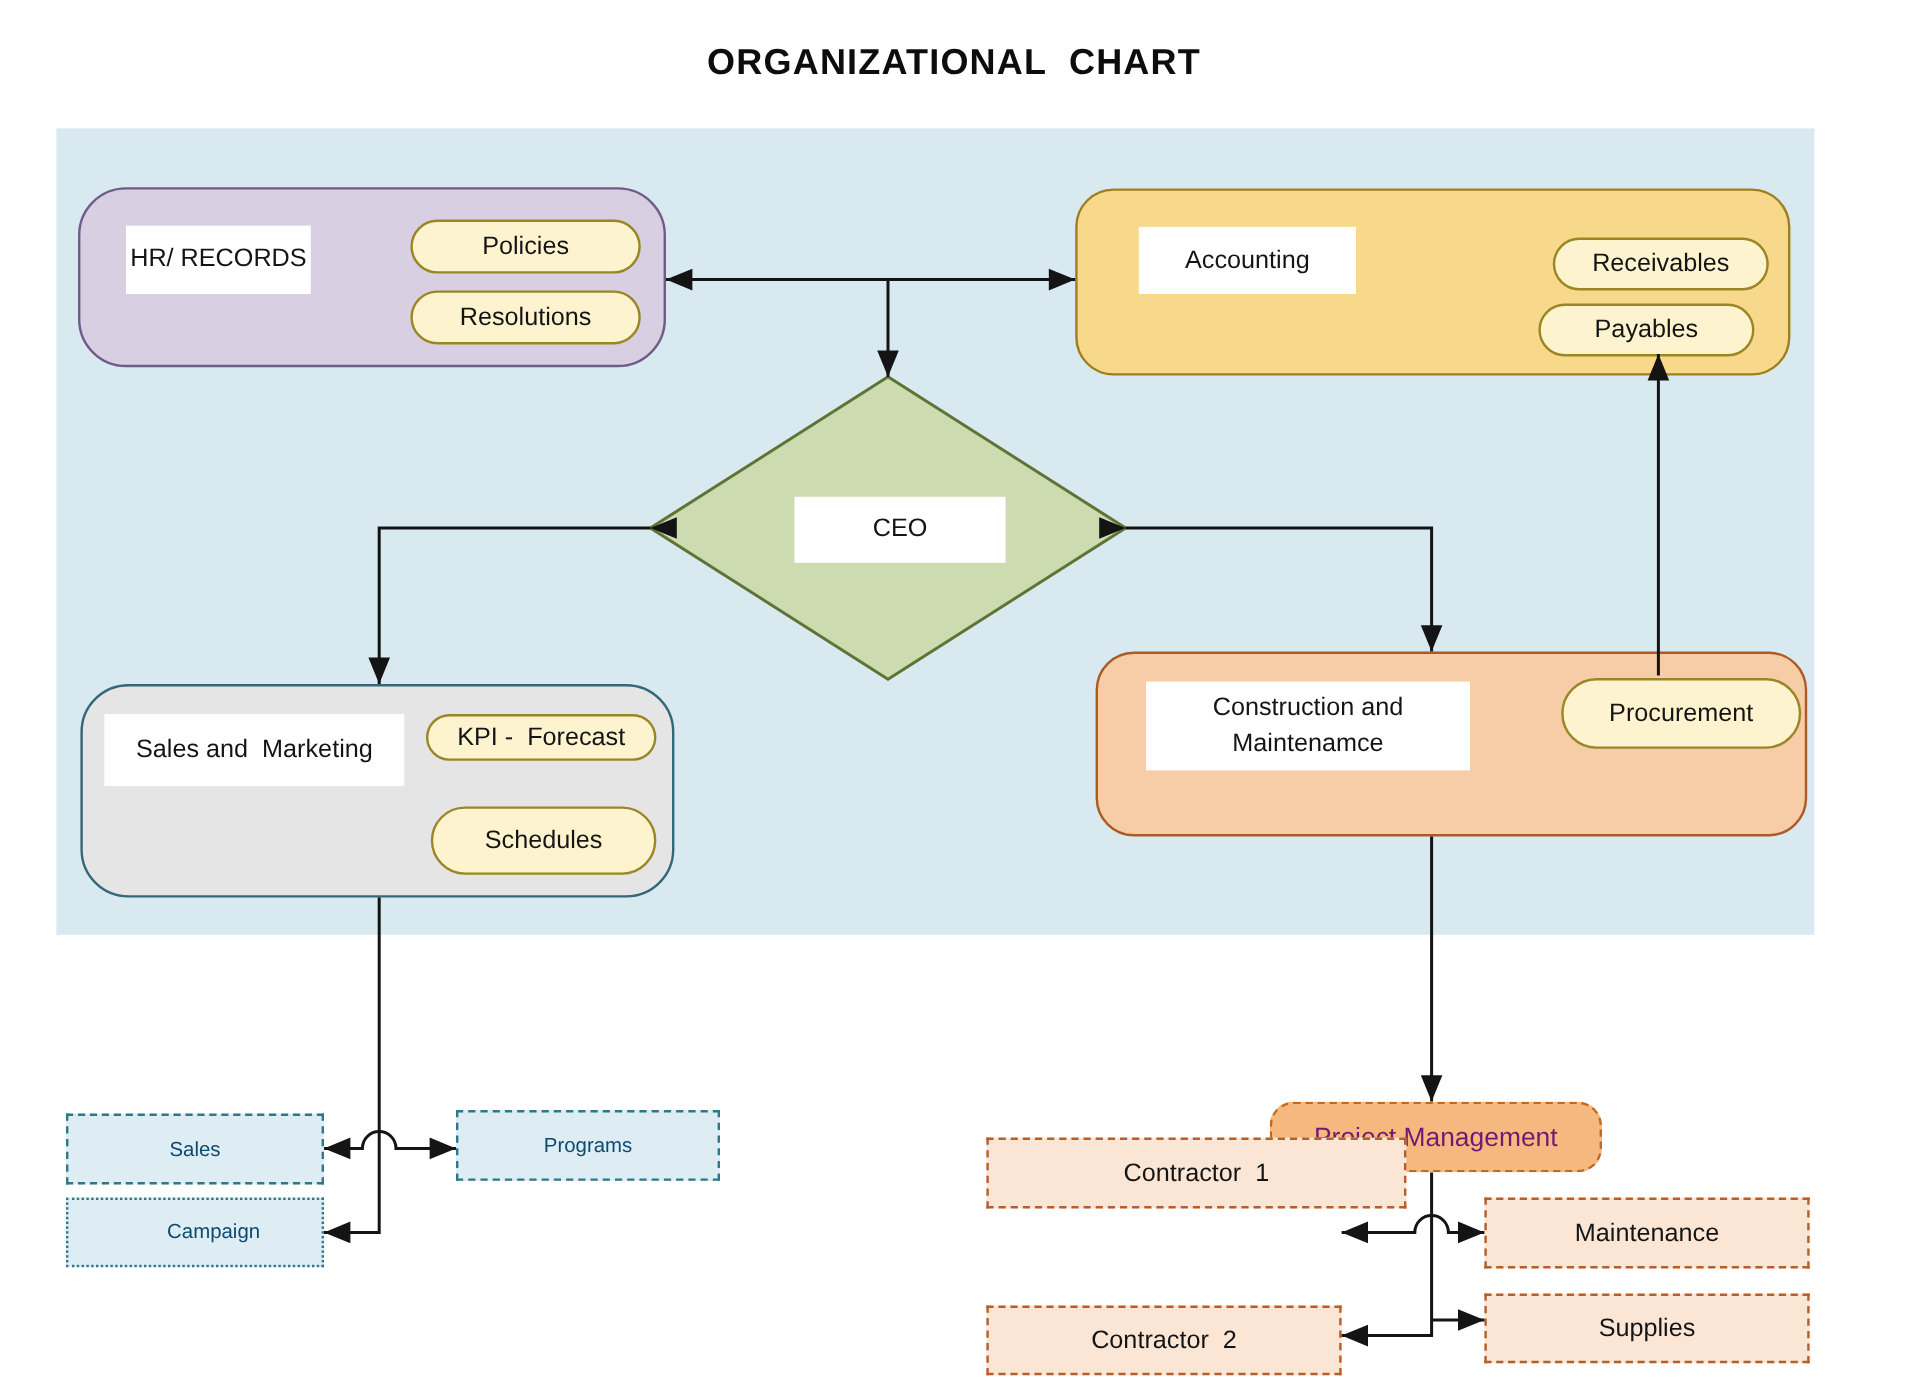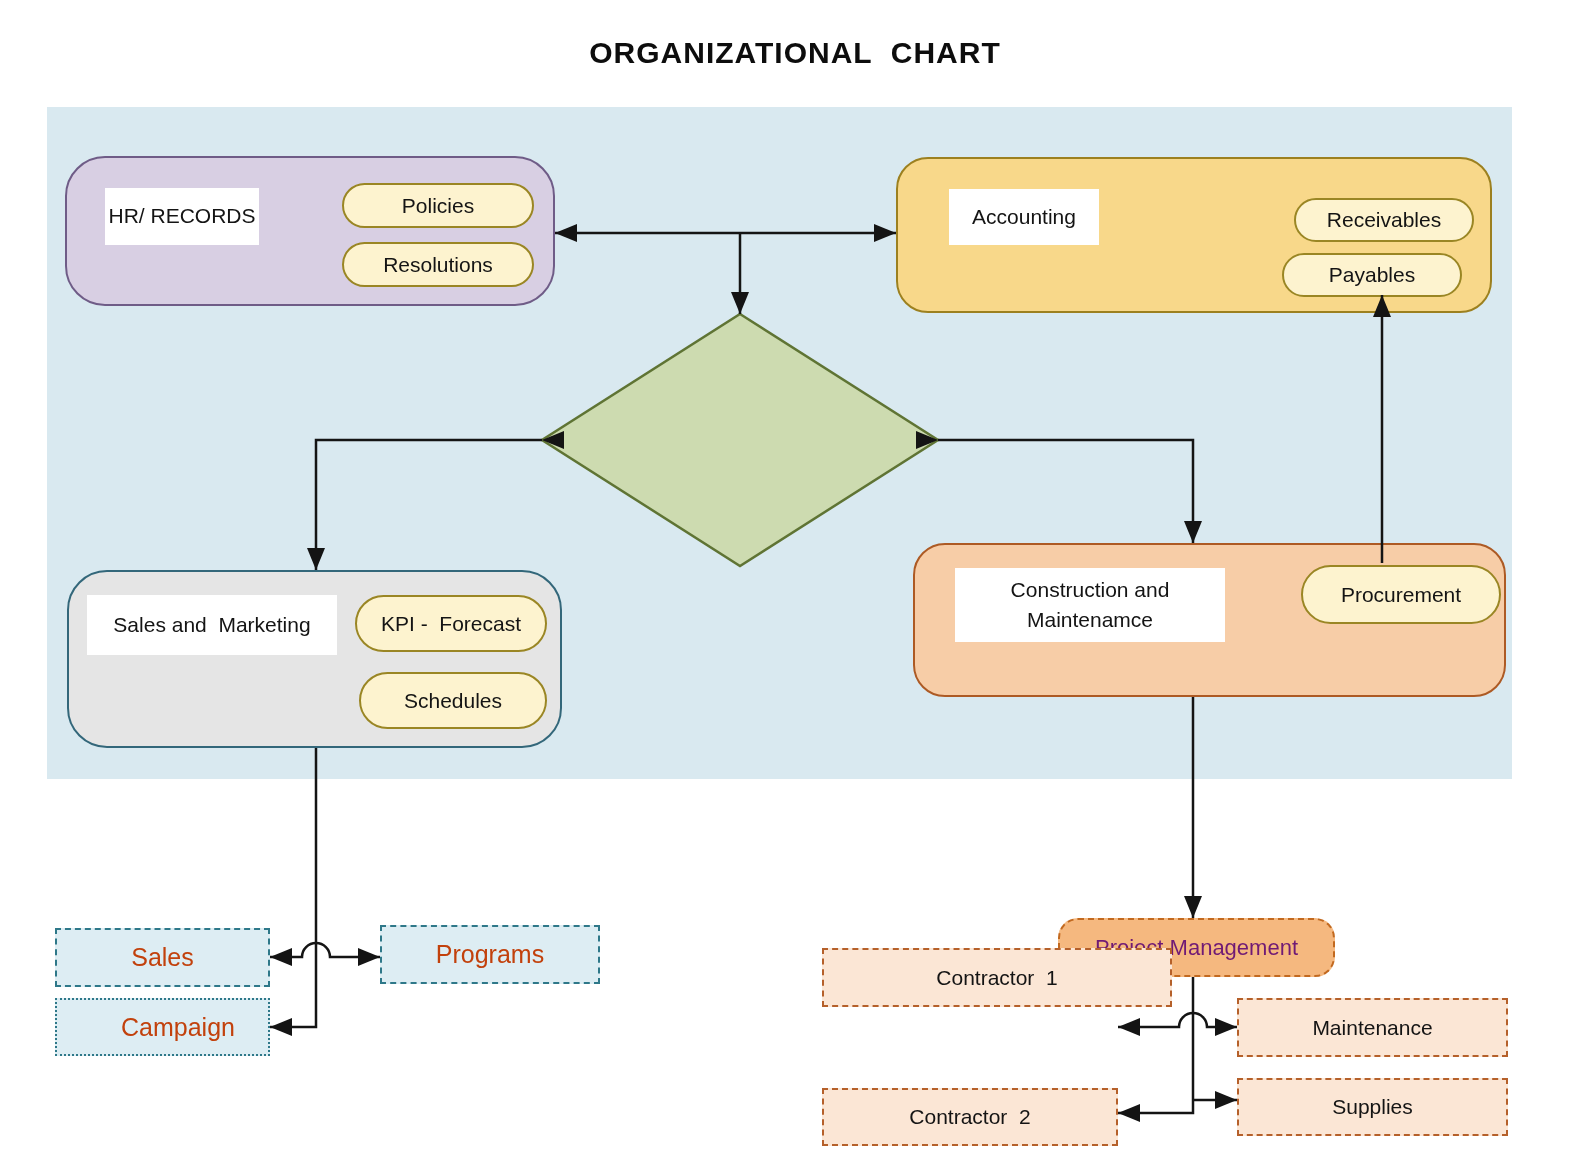--- a/index.html
+++ b/index.html
@@ -29,21 +29,21 @@
     display:flex;align-items:center;justify-content:center;font-size:21px;color:#141414;
     box-sizing:border-box;white-space:pre;
   }
   .pm-box{
     position:absolute;background:#f5b87f;border:2.5px dashed #c2691f;border-radius:20px;
     display:flex;align-items:center;justify-content:center;font-size:22px;color:#701a75;
     box-sizing:border-box;white-space:pre;
   }
   .dash-blue{
     position:absolute;background:#ddedf3;border:2.5px dashed #2e7889;
-    display:flex;align-items:center;justify-content:center;font-size:25px;color:#c2410c;
+    display:flex;align-items:center;justify-content:center;font-size:17px;color:#0c4a6e;
     box-sizing:border-box;white-space:pre;
   }
   .dash-blue.dotted{border-style:dotted;padding-left:31px;}
   .dash-orange{
     position:absolute;background:#fbe6d5;border:2.5px dashed #b5602a;
     display:flex;align-items:center;justify-content:center;font-size:21px;color:#141414;
     box-sizing:border-box;white-space:pre;
   }
   #connector-layer{position:absolute;left:0;top:0;width:1590px;height:1167px;z-index:5;pointer-events:none;}
   .overlay-label{z-index:6;}
@@ -58,39 +58,40 @@
 
   <div id="bg-panel"></div>
 
   <div class="bigbox hr-box node-z" style="left:65px;top:156px;width:490px;height:150px;">
     <div class="wlabel" style="left:38px;top:30px;width:154px;height:57px;">HR/ RECORDS</div>
     <div class="pill" style="left:275px;top:25px;width:192px;height:45px;">Policies</div>
     <div class="pill" style="left:275px;top:84px;width:192px;height:45px;">Resolutions</div>
   </div>
 
   <div class="bigbox acct-box node-z" style="left:896px;top:157px;width:596px;height:156px;">
-    <div class="wlabel" style="left:51px;top:30px;width:150px;height:56px;">Accounting</div>
+    <div class="wlabel" style="left:51px;top:30px;width:181px;height:56px;">Accounting</div>
     <div class="pill" style="left:396px;top:39px;width:180px;height:44px;">Receivables</div>
     <div class="pill" style="left:384px;top:94px;width:180px;height:44px;">Payables</div>
   </div>
 
   <div class="bigbox sm-box node-z" style="left:67px;top:570px;width:495px;height:178px;">
     <div class="wlabel" style="left:18px;top:23px;width:250px;height:60px;">Sales and  Marketing</div>
-    <div class="pill" style="left:286px;top:23px;width:192px;height:57px;">KPI -  Forecast</div>
+    <div class="pill" style="left:286px;top:23px;width:192px;height:39px;">KPI -  Forecast</div>
     <div class="pill" style="left:290px;top:100px;width:188px;height:57px;">Schedules</div>
   </div>
 
   <div class="bigbox con-box node-z" style="left:897px;top:543px;width:593px;height:154px;margin-left:16px;">
     <div class="wlabel" style="left:40px;top:23px;width:270px;height:74px;flex-direction:column;">
       <span>Construction and</span>
       <span>Maintenamce</span>
     </div>
     <div class="pill" style="left:386px;top:20px;width:200px;height:59px;">Procurement</div>
   </div>
 
+  <div class="wlabel overlay-label" style="left:662px;top:414px;width:176px;height:55px;">CEO</div>
 
   <div class="pm-box node-z" style="left:1058px;top:918px;width:277px;height:59px;">Project Management</div>
 
   <div class="dash-blue node-z" style="left:55px;top:928px;width:215px;height:59px;">Sales</div>
   <div class="dash-blue node-z" style="left:380px;top:925px;width:220px;height:59px;">Programs</div>
   <div class="dash-blue dotted node-z" style="left:55px;top:998px;width:215px;height:58px;">Campaign</div>
 
   <div class="dash-orange node-z" style="left:822px;top:948px;width:350px;height:59px;">Contractor  1</div>
   <div class="dash-orange node-z" style="left:1237px;top:998px;width:271px;height:59px;">Maintenance</div>
   <div class="dash-orange node-z" style="left:822px;top:1088px;width:296px;height:58px;">Contractor  2</div>

